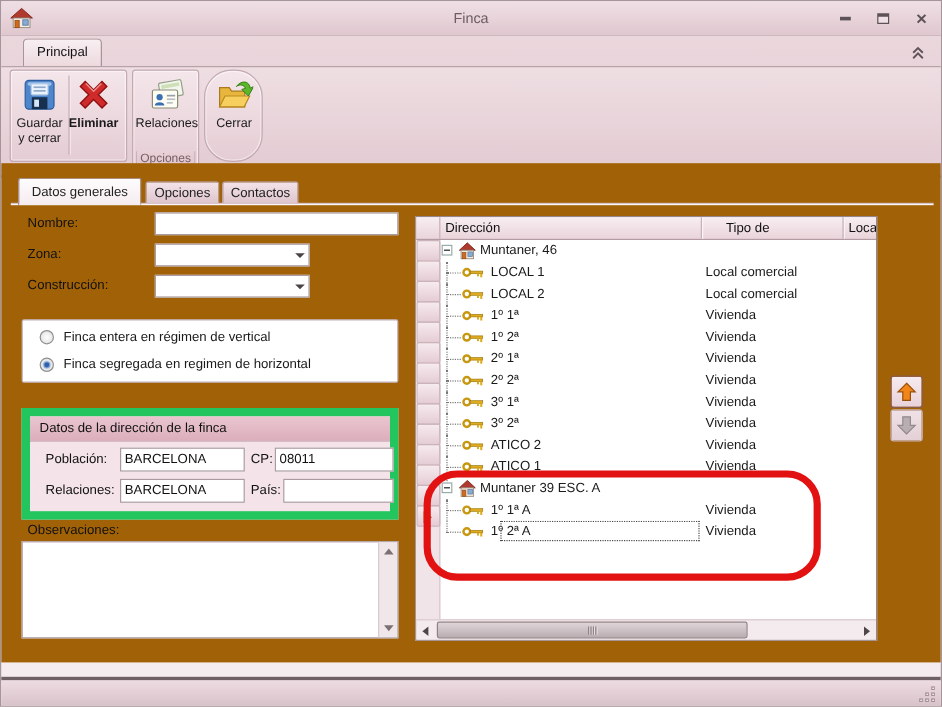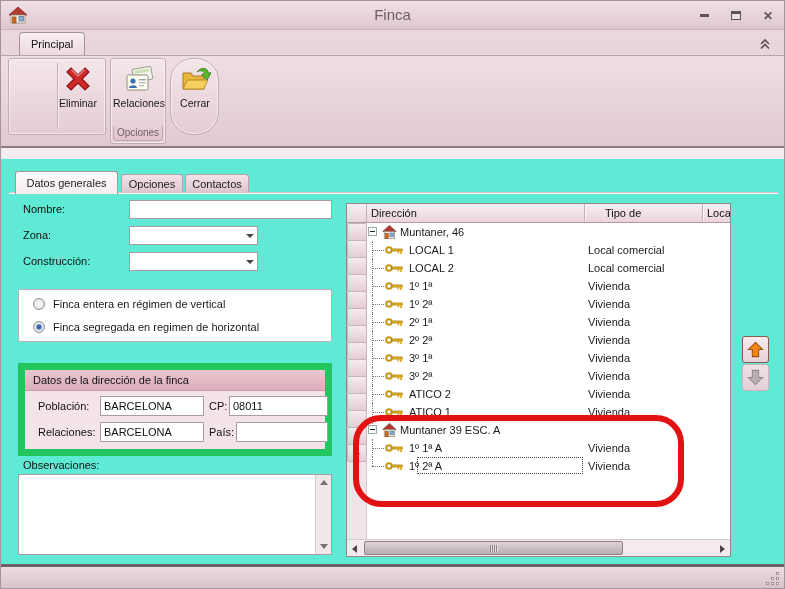--- a/index.html
+++ b/index.html
@@ -4,21 +4,21 @@
 <style>
   html,body{margin:0;padding:0;background:#9e9e9e;}
   *{box-sizing:border-box;font-family:"Liberation Sans",sans-serif;}
   .window{position:relative;width:785px;height:589px;background:#f5ecef;border:1px solid #a5949a;overflow:hidden;font-size:11px;color:#1a1a1a;}
 
   
   .titlebar{position:absolute;left:0;top:0;width:100%;height:29px;
     background:linear-gradient(#efe0e5,#e0c7ce);border-bottom:1px solid #cdb6bd;}
   .app-icon{position:absolute;left:7px;top:5px;width:20px;height:18px;}
   .title{position:absolute;left:0;top:0;width:100%;height:29px;line-height:28px;text-align:center;
-    font-size:15px;color:#6b5d62;}
+    font-size:12px;color:#6b5d62;}
   .win-controls{position:absolute;right:8px;top:0;height:29px;display:flex;align-items:center;gap:16px;}
   .wbtn{width:16px;height:16px;display:flex;align-items:center;justify-content:center;cursor:default;}
   .glyph-min{width:9px;height:3px;background:#5c5257;}
   .glyph-max{width:10px;height:9px;border:1px solid #5c5257;border-top:3px solid #5c5257;background:#efe0e5;}
   .glyph-close{font-size:12px;font-weight:bold;color:#5c5257;line-height:1;}
 
   
   .ribbon{position:absolute;left:0;top:29px;width:100%;height:118px;
     background:linear-gradient(#ead7dc,#e0c8cf);border-bottom:2px solid #8d7b81;}
   .ribbon-tab{position:absolute;left:18px;top:2px;width:66px;height:23px;line-height:22px;text-align:center;
@@ -34,21 +34,21 @@
   .rgroup3{left:169px;top:2px;width:49px;height:77px;border-radius:23px;}
   .rbtn{position:absolute;top:1px;height:72px;display:flex;flex-direction:column;align-items:center;cursor:default;}
   .rbtn svg{margin-top:3px;}
   .rbtn .blabel{margin-top:2px;font-size:10.5px;line-height:12px;text-align:center;white-space:pre-line;}
   .gsep{position:absolute;left:48px;top:4px;width:1px;height:66px;background:#c9aeb6;box-shadow:1px 0 0 #f6ecef;}
   .gcaption{position:absolute;left:2px;right:2px;bottom:2px;height:15px;line-height:14px;text-align:center;
     font-size:10px;color:#756066;background:linear-gradient(#e9d1d8,#dfc3cb);
     border:1px solid #c4a9b1;border-top:none;border-radius:0 0 4px 4px;}
 
   
-  .client{position:absolute;left:0;top:158px;width:100%;height:416px;background:#5eead4;}
+  .client{position:absolute;left:0;top:135px;width:100%;height:416px;background:#a16207;}
   .tab{position:absolute;border:1px solid #b7a2a8;border-bottom:none;border-radius:3px 3px 0 0;
     text-align:center;cursor:default;color:#222;}
   .tab.active{left:14px;top:12px;width:103px;height:23px;line-height:22px;
     background:linear-gradient(#fefcfd,#f5ecef);border-color:#a8949a;z-index:3;}
   .tab.t2{left:120px;top:15px;width:62px;height:20px;line-height:19px;background:linear-gradient(#f3e3e8,#dcc2ca);}
   .tab.t3{left:184px;top:15px;width:64px;height:20px;line-height:19px;background:linear-gradient(#f3e3e8,#dcc2ca);}
   .pageline{position:absolute;left:8px;top:34px;width:769px;height:1px;background:#fbf6f8;box-shadow:0 -1px 0 #d9c3ca;}
 
   .flabel{position:absolute;color:#111;}
   .tinput{position:absolute;background:#fff;border:1px solid #ab9ba1;padding:0 3px;font-size:11px;color:#111;}
@@ -152,22 +152,34 @@
   <div class="ribbon">
     <div class="ribbon-tab">Principal</div>
     <div class="ribbon-collapse">
       <svg viewBox="0 0 14 14" width="14" height="14">
         <path d="M3 7 L7 3 L11 7" fill="none" stroke="#5f5358" stroke-width="1.6"></path>
         <path d="M3 11.5 L7 7.5 L11 11.5" fill="none" stroke="#5f5358" stroke-width="1.6"></path>
       </svg>
     </div>
     <div class="ribbon-body">
       <div class="rgroup rgroup1">
+        <div class="rbtn" style="left:1px;width:46px;">
+          <svg width="32" height="32" viewBox="0 0 32 32">
+            <rect x="4" y="4" width="24" height="24" rx="3" fill="#4e86cc" stroke="#2c5d9e"></rect>
+            <rect x="6" y="5.5" width="20" height="3" rx="1.5" fill="#9dc0ea"></rect>
+            <rect x="9" y="7" width="14" height="9" rx="1" fill="#eaf2fc" stroke="#b7cbe6"></rect>
+            <rect x="11" y="9" width="10" height="1.4" fill="#8fa9c9"></rect>
+            <rect x="11" y="12" width="10" height="1.4" fill="#8fa9c9"></rect>
+            <rect x="9.5" y="18" width="13" height="10" fill="#17304f"></rect>
+            <rect x="11.5" y="20" width="4" height="6" fill="#d7e5f6"></rect>
+          </svg>
+          <div class="blabel">Guardar y cerrar</div>
+        </div>
         <div class="gsep"></div>
-        <div class="rbtn" style="left:50px;width:38px;">
+        <div class="rbtn" style="left:50px;width:38px;font-weight:bold;">
           <svg width="32" height="32" viewBox="0 0 32 32">
             <path d="M9 5 L16 12 L23 5 L27 9 L20 16 L27 23 L23 27 L16 20 L9 27 L5 23 L12 16 L5 9 Z" fill="#cf2b2b" stroke="#8f1010" stroke-width="1.2"></path>
             <path d="M9.5 6.5 L16 13 L22.5 6.5" fill="none" stroke="#ef8d8d" stroke-width="1.2"></path>
           </svg>
           <div class="blabel">Eliminar</div>
         </div>
       </div>
       <div class="rgroup rgroup2">
         <div class="rbtn" style="left:2px;width:52px;">
           <svg width="32" height="32" viewBox="0 0 32 32">

